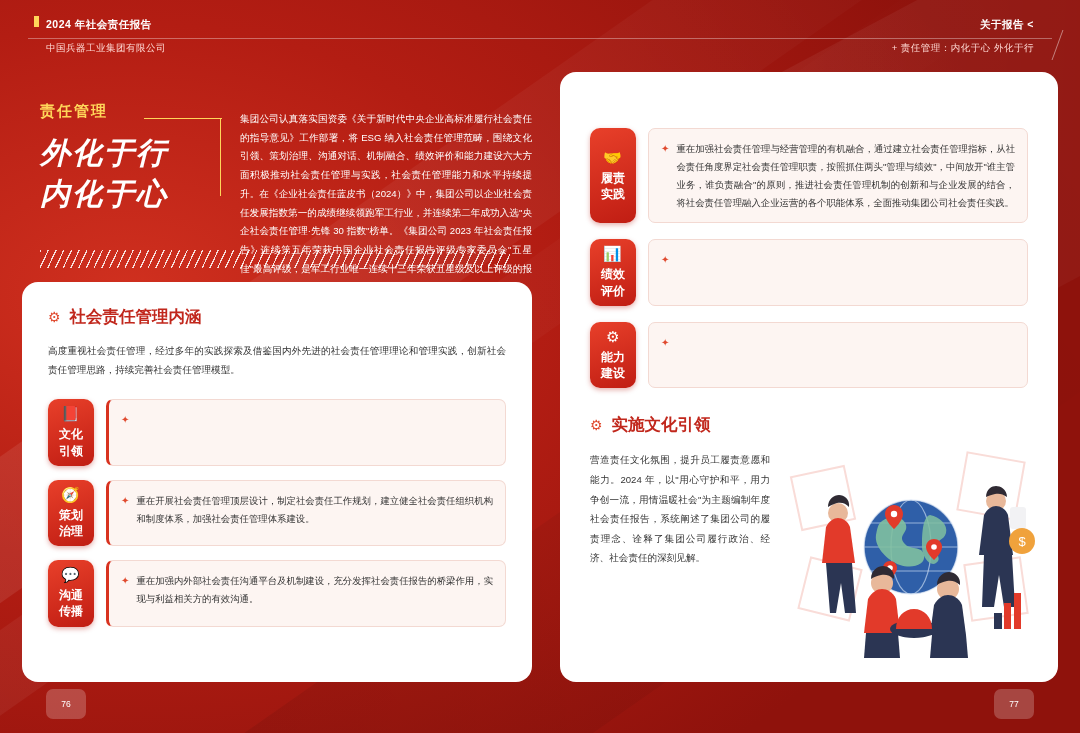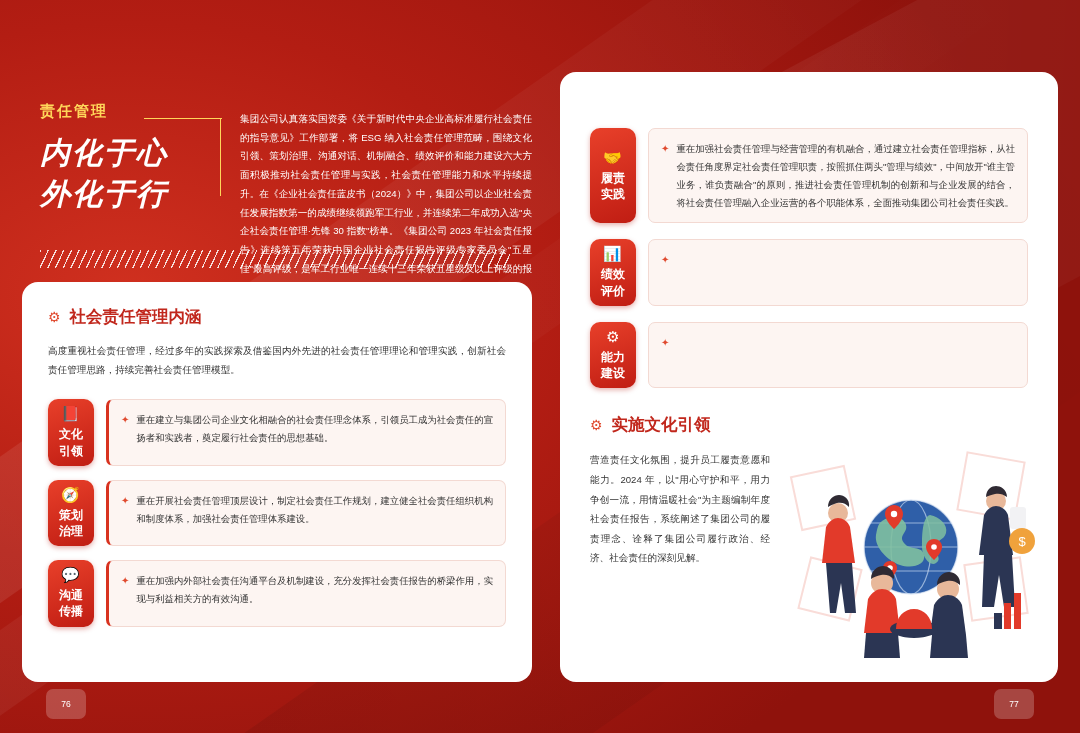--- a/index.html
+++ b/index.html
@@ -91,28 +91,37 @@
 </head>
 <body>
 
 <div class="page">
 
   <div class="ribbon r1"></div>
   <div class="ribbon r2"></div>
   <div class="ribbon r3"></div>
   <div class="ribbon r4"></div>
 
+  <div class="hdr">
+    <div class="hdr-tick"></div>
+    <div class="hdr-line"></div>
+    <div class="hdr-left-title">2024 年社会责任报告</div>
+    <div class="hdr-left-sub">中国兵器工业集团有限公司</div>
+    <div class="hdr-right-title">关于报告 &lt;</div>
+    <div class="hdr-right-sub">+ 责任管理：内化于心 外化于行</div>
+    <div class="hdr-corner"></div>
+  </div>
 
   <div class="hero">
     <div class="hero-tag">责任管理</div>
     <div class="hero-rule"></div>
     <div class="hero-rule2"></div>
     <div class="hero-big">
+      <div>外化于行</div>
       <div>内化于心</div>
-      <div>外化于行</div>
     </div>
     <div class="hero-para">集团公司认真落实国资委《关于新时代中央企业高标准履行社会责任的指导意见》工作部署，将 ESG 纳入社会责任管理范畴，围绕文化引领、策划治理、沟通对话、机制融合、绩效评价和能力建设六大方面积极推动社会责任管理与实践，社会责任管理能力和水平持续提升。在《企业社会责任蓝皮书（2024）》中，集团公司以企业社会责任发展指数第一的成绩继续领跑军工行业，并连续第二年成功入选"央企社会责任管理·先锋 30 指数"榜单。《集团公司 2023 年社会责任报告》连续第五年荣获中国企业社会责任报告评级专家委员会"五星佳"最高评级，是军工行业唯一连续十三年荣获五星级及以上评级的报告。</div>
   </div>
   <div class="hatch"></div>
 
   <div class="panel panel-left">
     <div style="padding:24px 26px 0 26px;">
       <div class="sec-title">
         <span class="sec-icon">⚙</span>
         <span>社会责任管理内涵</span>
@@ -122,21 +131,20 @@
       <div style="margin-top:20px;">
 
         <div class="item">
           <div class="badge">
             <span class="bico">📕</span>
             <span class="bl">文化</span>
             <span class="bl">引领</span>
           </div>
           <div class="itxt item-bar">
             <span class="mk">✦</span>
-            <span>重在建立与集团公司企业文化相融合的社会责任理念体系，引领员工成为社会责任的宣扬者和实践者，奠定履行社会责任的思想基础。</span>
           </div>
         </div>
 
         <div class="item">
           <div class="badge">
             <span class="bico">🧭</span>
             <span class="bl">策划</span>
             <span class="bl">治理</span>
           </div>
           <div class="itxt item-bar">

